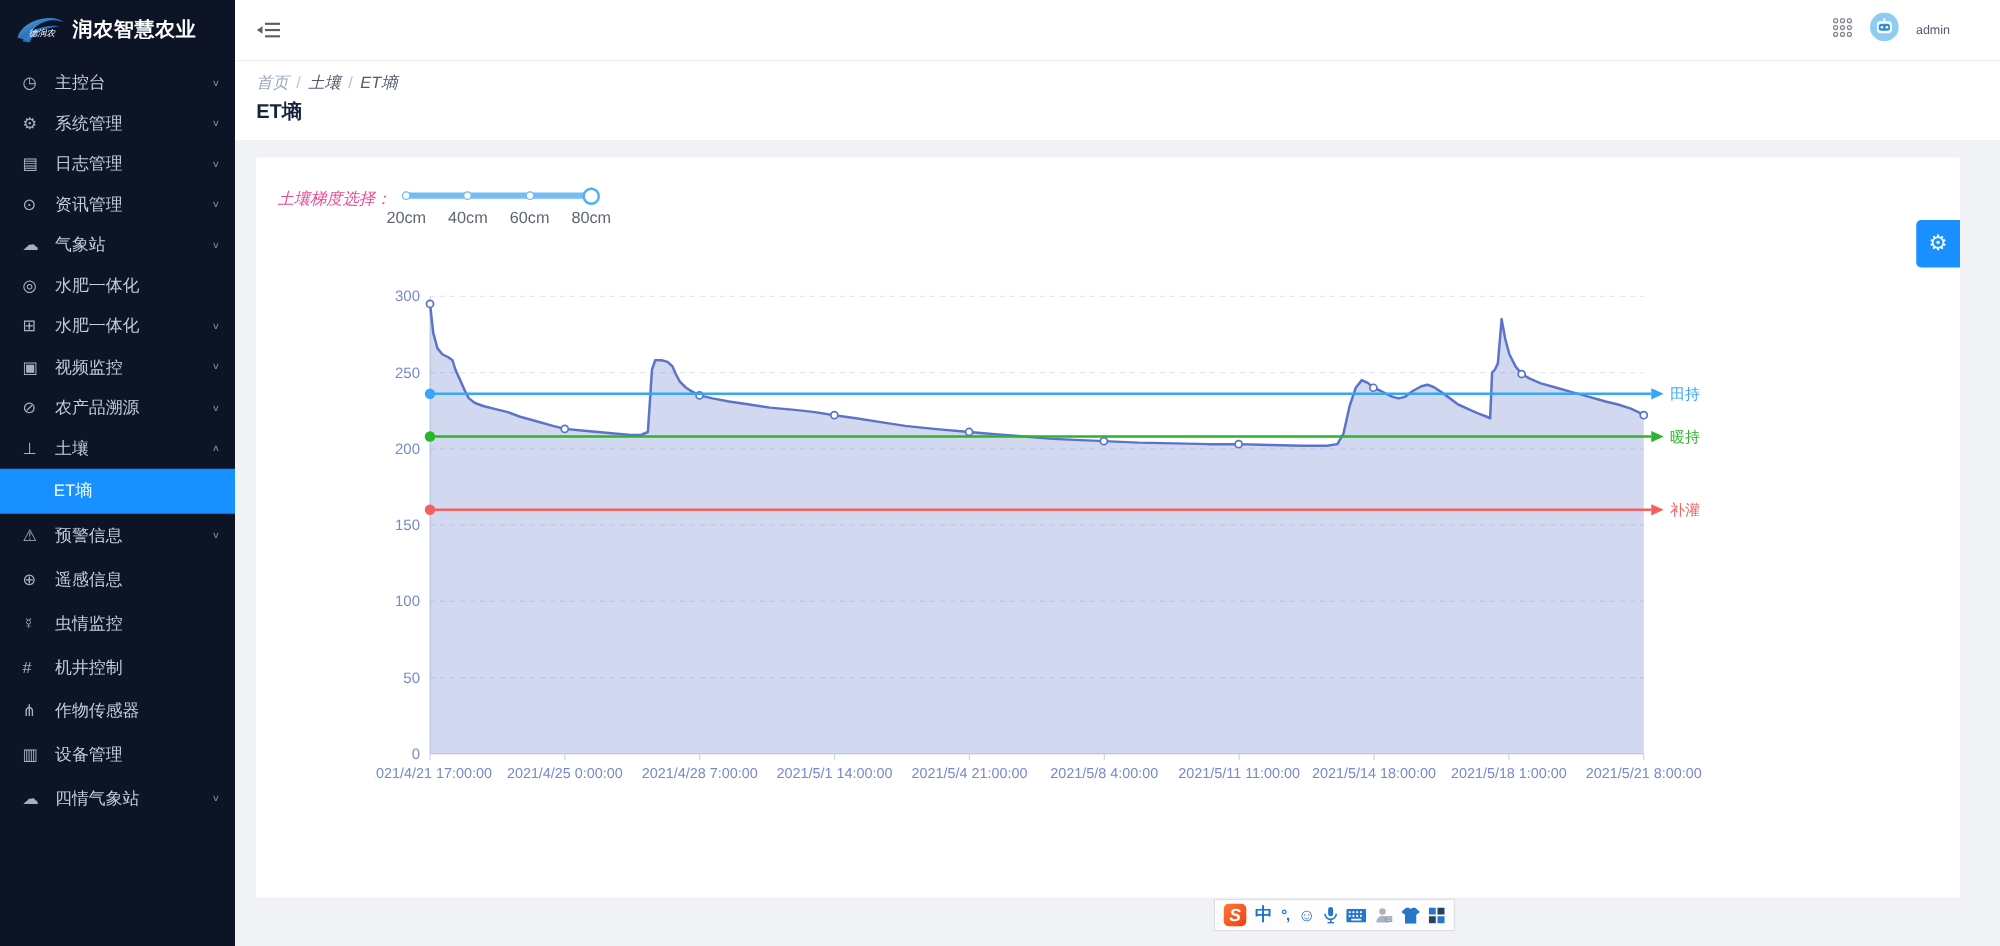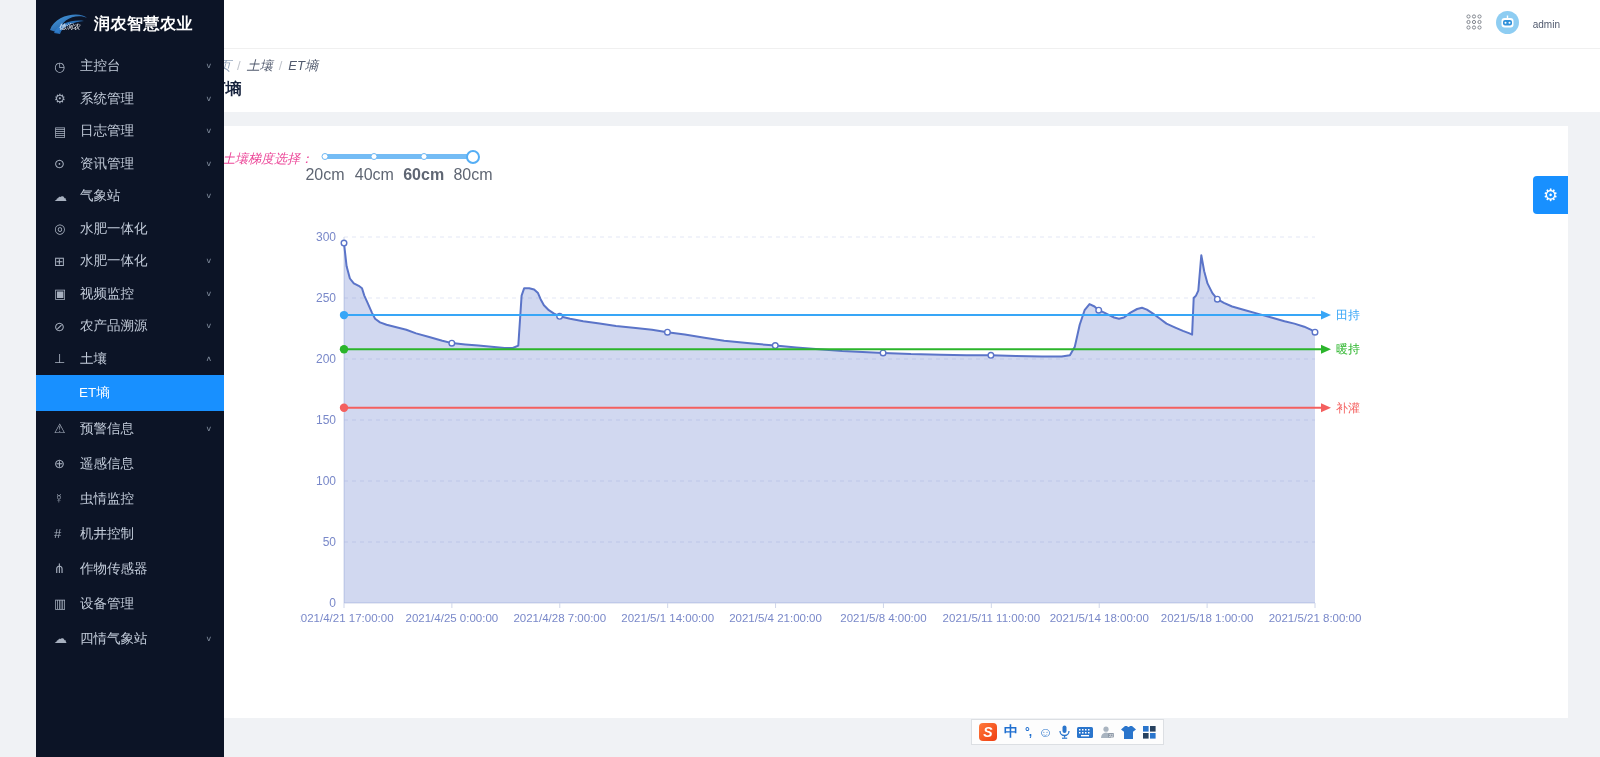--- a/index.html
+++ b/index.html
@@ -1,19 +1,19 @@
 <!DOCTYPE html>
 <html><head>
 <meta charset="utf-8">
 <style>
   html,body{margin:0;padding:0;background:#f0f2f5;font-family:"Liberation Sans","DejaVu Sans",sans-serif;}
   .app{position:relative;width:1600px;height:757px;background:#f0f2f5;overflow:hidden;}
 
   
-  .sidebar{position:absolute;left:0;top:0;width:188px;height:757px;background:#0c1426;z-index:5;margin-left:36px;}
+  .sidebar{position:absolute;left:0;top:0;width:188px;height:757px;background:#0c1426;z-index:5;}
   .logo{height:48px;display:flex;align-items:center;padding-left:12px;}
   .logo-title{color:#fff;font-size:16px;font-weight:bold;margin-left:6px;letter-spacing:.5px;}
   .menu{margin-top:2px;}
   .mi{height:32.5px;display:flex;align-items:center;padding:0 12px 0 18px;color:#c3ccda;font-size:13.5px;cursor:pointer;}
   .mi.tall{height:35px;}
   .mi .glyph{width:20px;font-size:13px;opacity:.85;flex:0 0 auto;}
   .mi .lbl{flex:1;margin-left:6px;white-space:nowrap;}
   .mi .chev{font-size:9px;color:#7c8798;margin-left:auto;transform:scaleY(.8);}
   .mi.sub{height:36px;background:#070d18;padding-left:37px;}
   .mi.sub.active{background:#1890ff;color:#fff;}
@@ -31,21 +31,21 @@
   .page-title{position:absolute;left:17px;top:31px;font-size:16px;font-weight:bold;color:#17233d;}
 
   
   .card{position:absolute;left:205px;top:126px;width:1363px;height:592px;background:#fff;}
   .slider-row{position:absolute;left:17px;top:22px;display:flex;align-items:flex-start;}
   .slider-label{font-size:13px;color:#ec4899;line-height:18px;padding-top:2px;font-style:italic;}
   .sldr{position:relative;width:148px;height:34px;margin-left:12px;}
   .sldr .track{position:absolute;top:6px;left:0;right:0;height:5px;border-radius:3px;background:#74bcf5;cursor:pointer;}
   .sldr .stop{position:absolute;top:5px;width:7px;height:7px;background:#fff;border:1px solid #6db7f3;border-radius:50%;transform:translateX(-50%);box-sizing:border-box;}
   .sldr .handle{position:absolute;top:1.5px;left:100%;width:14px;height:14px;background:#fff;border:2px solid #55aef5;border-radius:50%;transform:translateX(-50%);box-sizing:border-box;cursor:grab;}
-  .sldr .smark{position:absolute;top:18px;font-size:16px;color:#5f6673;transform:translateX(-50%);white-space:nowrap;}
+  .sldr .smark{position:absolute;top:18px;font-size:13px;color:#5f6673;transform:translateX(-50%);white-space:nowrap;}
   .chart-wrap{position:absolute;left:95px;top:102px;width:1075px;height:400px;}
 
   
   .gear-btn{position:absolute;left:1533px;top:176px;width:35px;height:38px;background:#1890ff;border-radius:4px 0 0 4px;color:#fff;display:flex;align-items:center;justify-content:center;font-size:17px;cursor:pointer;z-index:6;}
 
   
   .ime{position:absolute;left:971px;top:719px;height:24px;background:#fdfdfd;border:1px solid #dcdfe3;display:flex;align-items:center;gap:7px;padding:0 7px;z-index:7;}
   .ime .sg{width:18px;height:18px;border-radius:4px;background:linear-gradient(135deg,#ff7a3c,#ef3d10);color:#fff;font-weight:bold;font-style:italic;font-size:14px;line-height:18px;text-align:center;cursor:pointer;}
   .ime .zh{color:#1f6fd0;font-weight:bold;font-size:14px;cursor:pointer;}
   .ime .pu{color:#1f6fd0;font-weight:bold;font-size:12px;letter-spacing:-1px;cursor:pointer;}
@@ -207,21 +207,21 @@
       <span class="slider-label">土壤梯度选择：</span>
       <div class="sldr">
         <div class="track"></div>
         <span class="stop" style="left:0%"></span>
         <span class="stop" style="left:33.33%"></span>
         <span class="stop" style="left:66.67%"></span>
         <span class="handle"></span>
         <div id="smarks">
             <span class="smark" style="left: 0%;">20cm</span>
             <span class="smark" style="left: 33.3333%;">40cm</span>
-            <span class="smark" style="left: 66.6667%; font-weight: bold;">60cm</span>
+            <span class="smark" style="left: 66.6667%;">60cm</span>
             <span class="smark" style="left: 100%;">80cm</span>
           </div>
       </div>
     </div>
     <div class="chart-wrap" id="chart"><svg width="1075" height="400">
           <line x1="44" y1="375" x2="1015" y2="375" stroke="#cfd6ea" stroke-width="1"></line>
           <text x="36" y="379" text-anchor="end" font-size="12" fill="#7988c9">0</text>
           <line x1="44" y1="314" x2="1015" y2="314" stroke="#e3e7f5" stroke-width="1" stroke-dasharray="4 4"></line>
           <text x="36" y="318" text-anchor="end" font-size="12" fill="#7988c9">50</text>
           <line x1="44" y1="253" x2="1015" y2="253" stroke="#e3e7f5" stroke-width="1" stroke-dasharray="4 4"></line>

